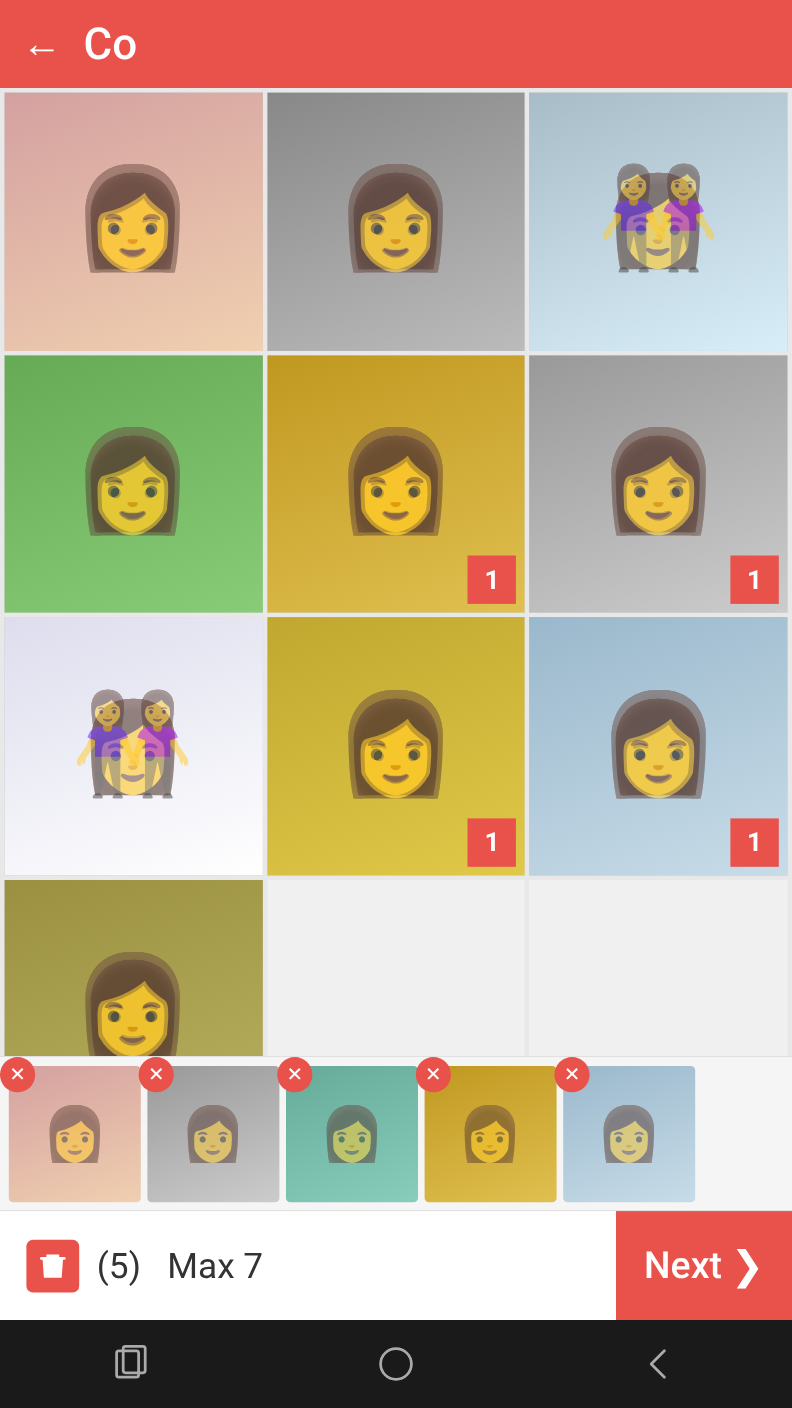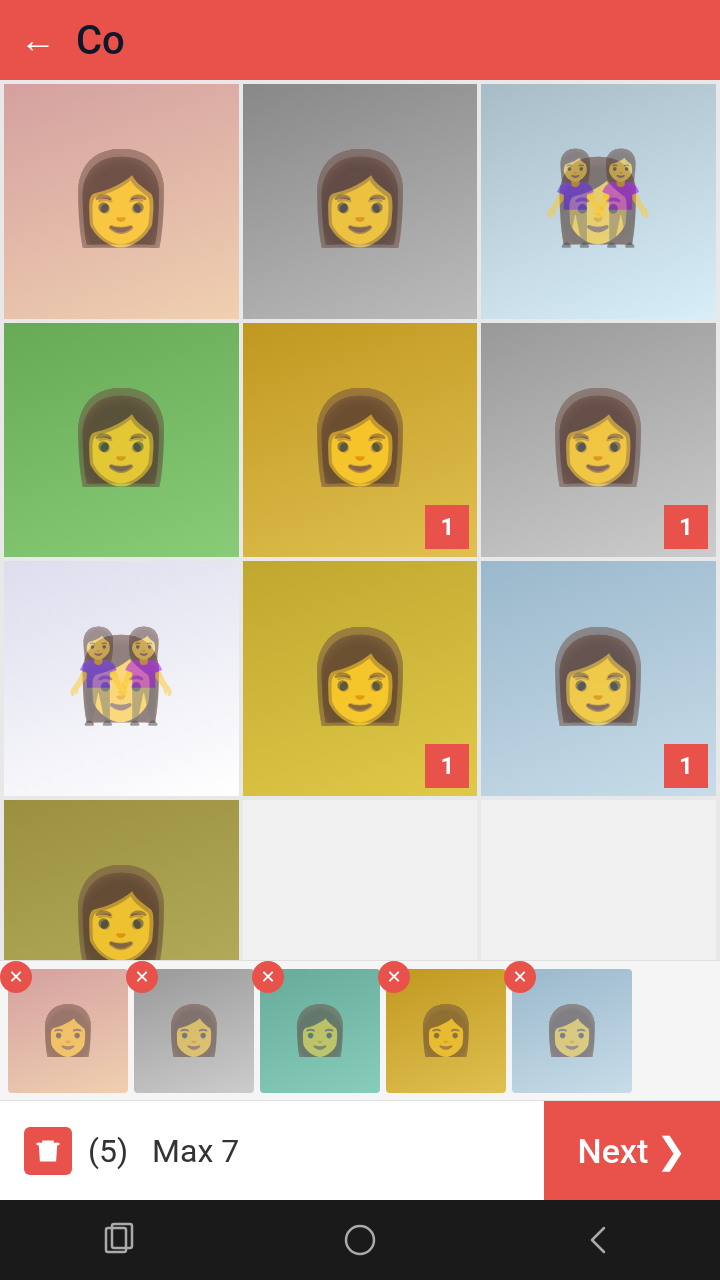--- a/index.html
+++ b/index.html
@@ -25,21 +25,21 @@
       width: 720px;
       z-index: 100;
     }
     .header-back {
       color: white;
       font-size: 36px;
       cursor: pointer;
       line-height: 1;
     }
     .header-title {
-      color: #0f172a;
+      color: #ffffff;
       font-size: 40px;
       font-weight: 500;
     }
 
     
     .photo-grid {
       margin-top: 80px;
       padding: 4px;
       display: grid;
       grid-template-columns: repeat(3, 1fr);
@@ -95,21 +95,21 @@
     .selection-info {
       font-size: 32px;
       color: #333;
       font-weight: 400;
     }
 
     .next-button {
       background: #e8524a;
       color: white;
       height: 100%;
-      width: 176px;
+      width: 160px;
       display: flex;
       align-items: center;
       justify-content: center;
       font-size: 34px;
       font-weight: 500;
       cursor: pointer;
       gap: 8px;
     }
 
     .next-chevron {

